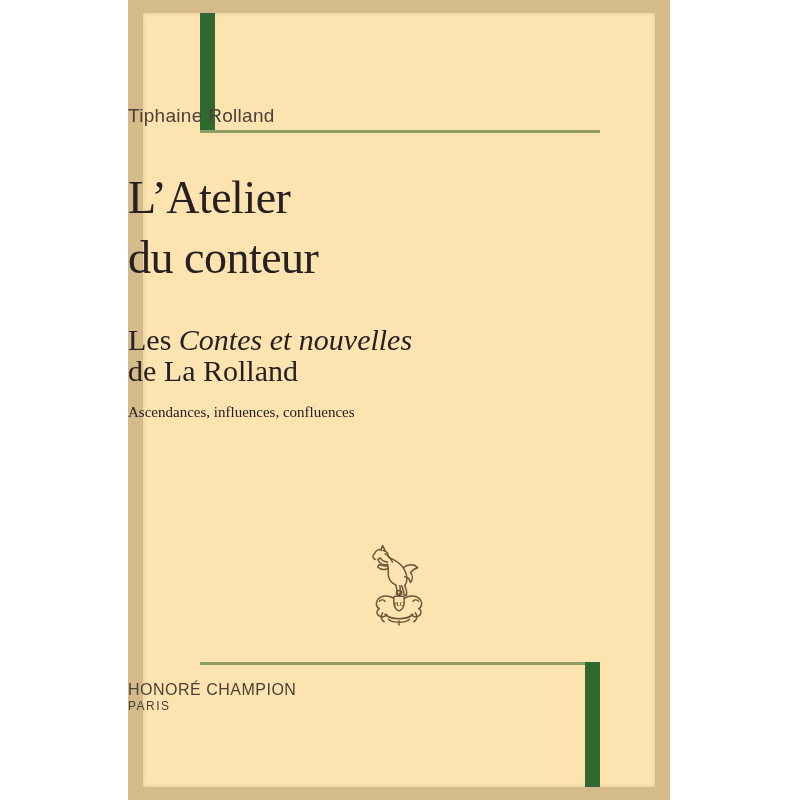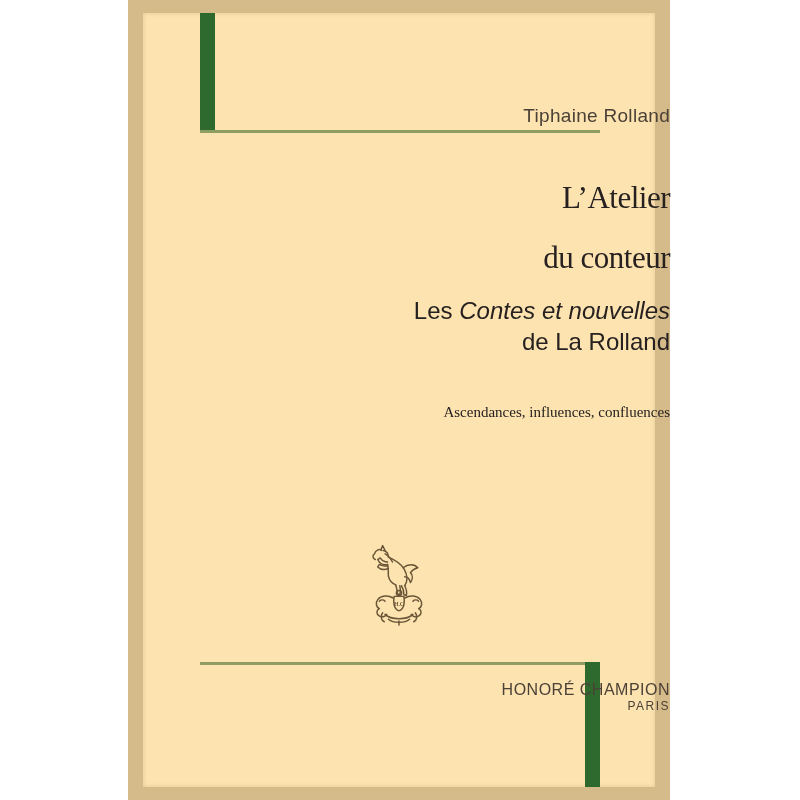--- a/index.html
+++ b/index.html
@@ -44,40 +44,40 @@
     height: 3px;
     width: 400px;
     left: 72px;
   }
   .rule-top    { top: 130px; }
   .rule-bottom { top: 662px; }
   .centered-text {
     position: absolute;
     left: 0;
     width: 100%;
-    text-align: right;
+    text-align: left;
   }
   .author {
     top: 105px;
     font-size: 19px;
     letter-spacing: 0.3px;
     color: var(--sans-ink, #4c4137);
   }
   .title {
     top: 168px;
     font-family: "Liberation Serif", "DejaVu Serif", serif;
-    font-size: 31px;
+    font-size: 46px;
     line-height: 60px;
     letter-spacing: -0.5px;
     color: var(--ink, #262120);
   }
   .subtitle {
-    top: 295px;
-    font-family: Liberation Sans, sans-serif;
-    font-size: 24px;
+    top: 324px;
+    font-family: Liberation Serif, serif;
+    font-size: 30px;
     line-height: 31px;
     color: var(--ink, #262120);
   }
   .tagline {
     top: 404px;
     font-family: "Liberation Serif", "DejaVu Serif", serif;
     font-size: 15px;
     color: var(--ink, #262120);
   }
   .emblem {

